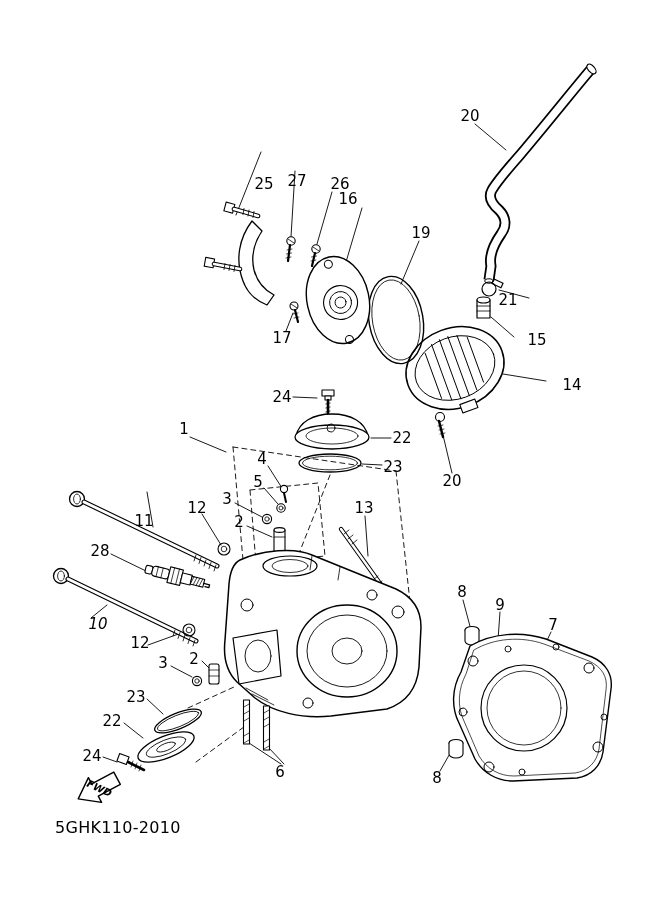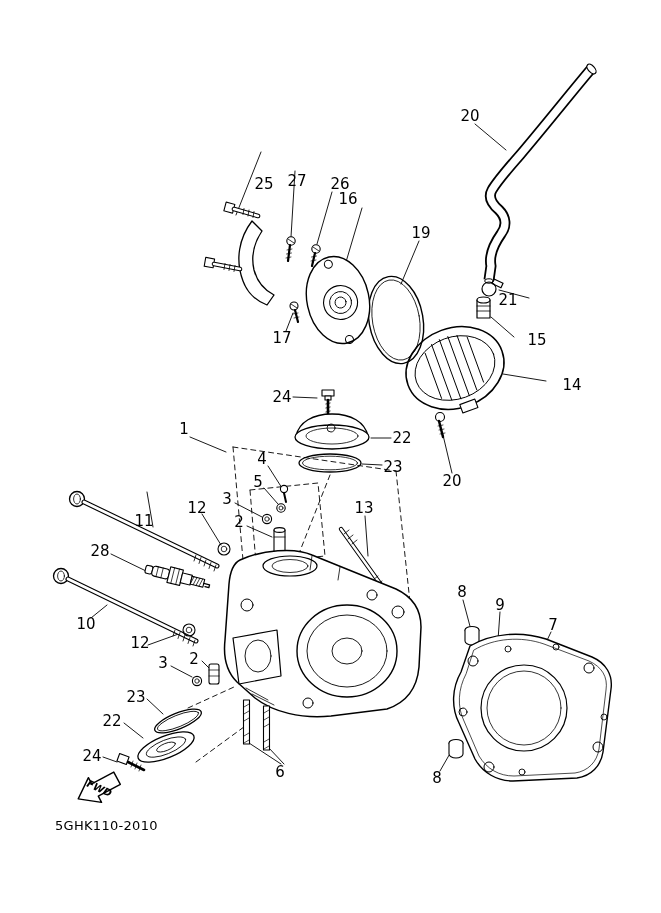--- a/index.html
+++ b/index.html
@@ -21,21 +21,21 @@
     position: absolute;
     transform: translate(-50%, -50%);
     font-size: 15px;
     line-height: 1;
     color: #000;
     white-space: nowrap;
   }
   .part-code {
     position: absolute;
     left: 55px; top: 818px;
-    font-size: 13px;
+    font-size: 16px;
     letter-spacing: 0.3px;
     color: #000;
   }
 </style>
 </head>
 <body>
 
 <div id="stage">
 
   <svg class="art" width="661" height="913" viewBox="0 0 661 913">
@@ -315,21 +315,21 @@
       <div class="callout" style="left: 452px; top: 481px;">20</div>
       <div class="callout" style="left: 258px; top: 482px;">5</div>
       <div class="callout" style="left: 144px; top: 484px; margin-top: 37px;">11</div>
       <div class="callout" style="left: 227px; top: 499px;">3</div>
       <div class="callout" style="left: 197px; top: 508px;">12</div>
       <div class="callout" style="left: 364px; top: 508px;">13</div>
       <div class="callout" style="left: 239px; top: 522px;">2</div>
       <div class="callout" style="left: 100px; top: 551px;">28</div>
       <div class="callout" style="left: 462px; top: 592px;">8</div>
       <div class="callout" style="left: 500px; top: 605px;">9</div>
-      <div class="callout" style="left: 86px; top: 624px;">10</div>
+      <div class="callout" style="left: 98px; top: 624px; font-style: italic;">10</div>
       <div class="callout" style="left: 553px; top: 625px;">7</div>
       <div class="callout" style="left: 140px; top: 643px;">12</div>
       <div class="callout" style="left: 194px; top: 659px;">2</div>
       <div class="callout" style="left: 163px; top: 663px;">3</div>
       <div class="callout" style="left: 136px; top: 697px;">23</div>
       <div class="callout" style="left: 112px; top: 721px;">22</div>
       <div class="callout" style="left: 92px; top: 756px;">24</div>
       <div class="callout" style="left: 280px; top: 772px;">6</div>
       <div class="callout" style="left: 437px; top: 778px;">8</div>
     </div>

